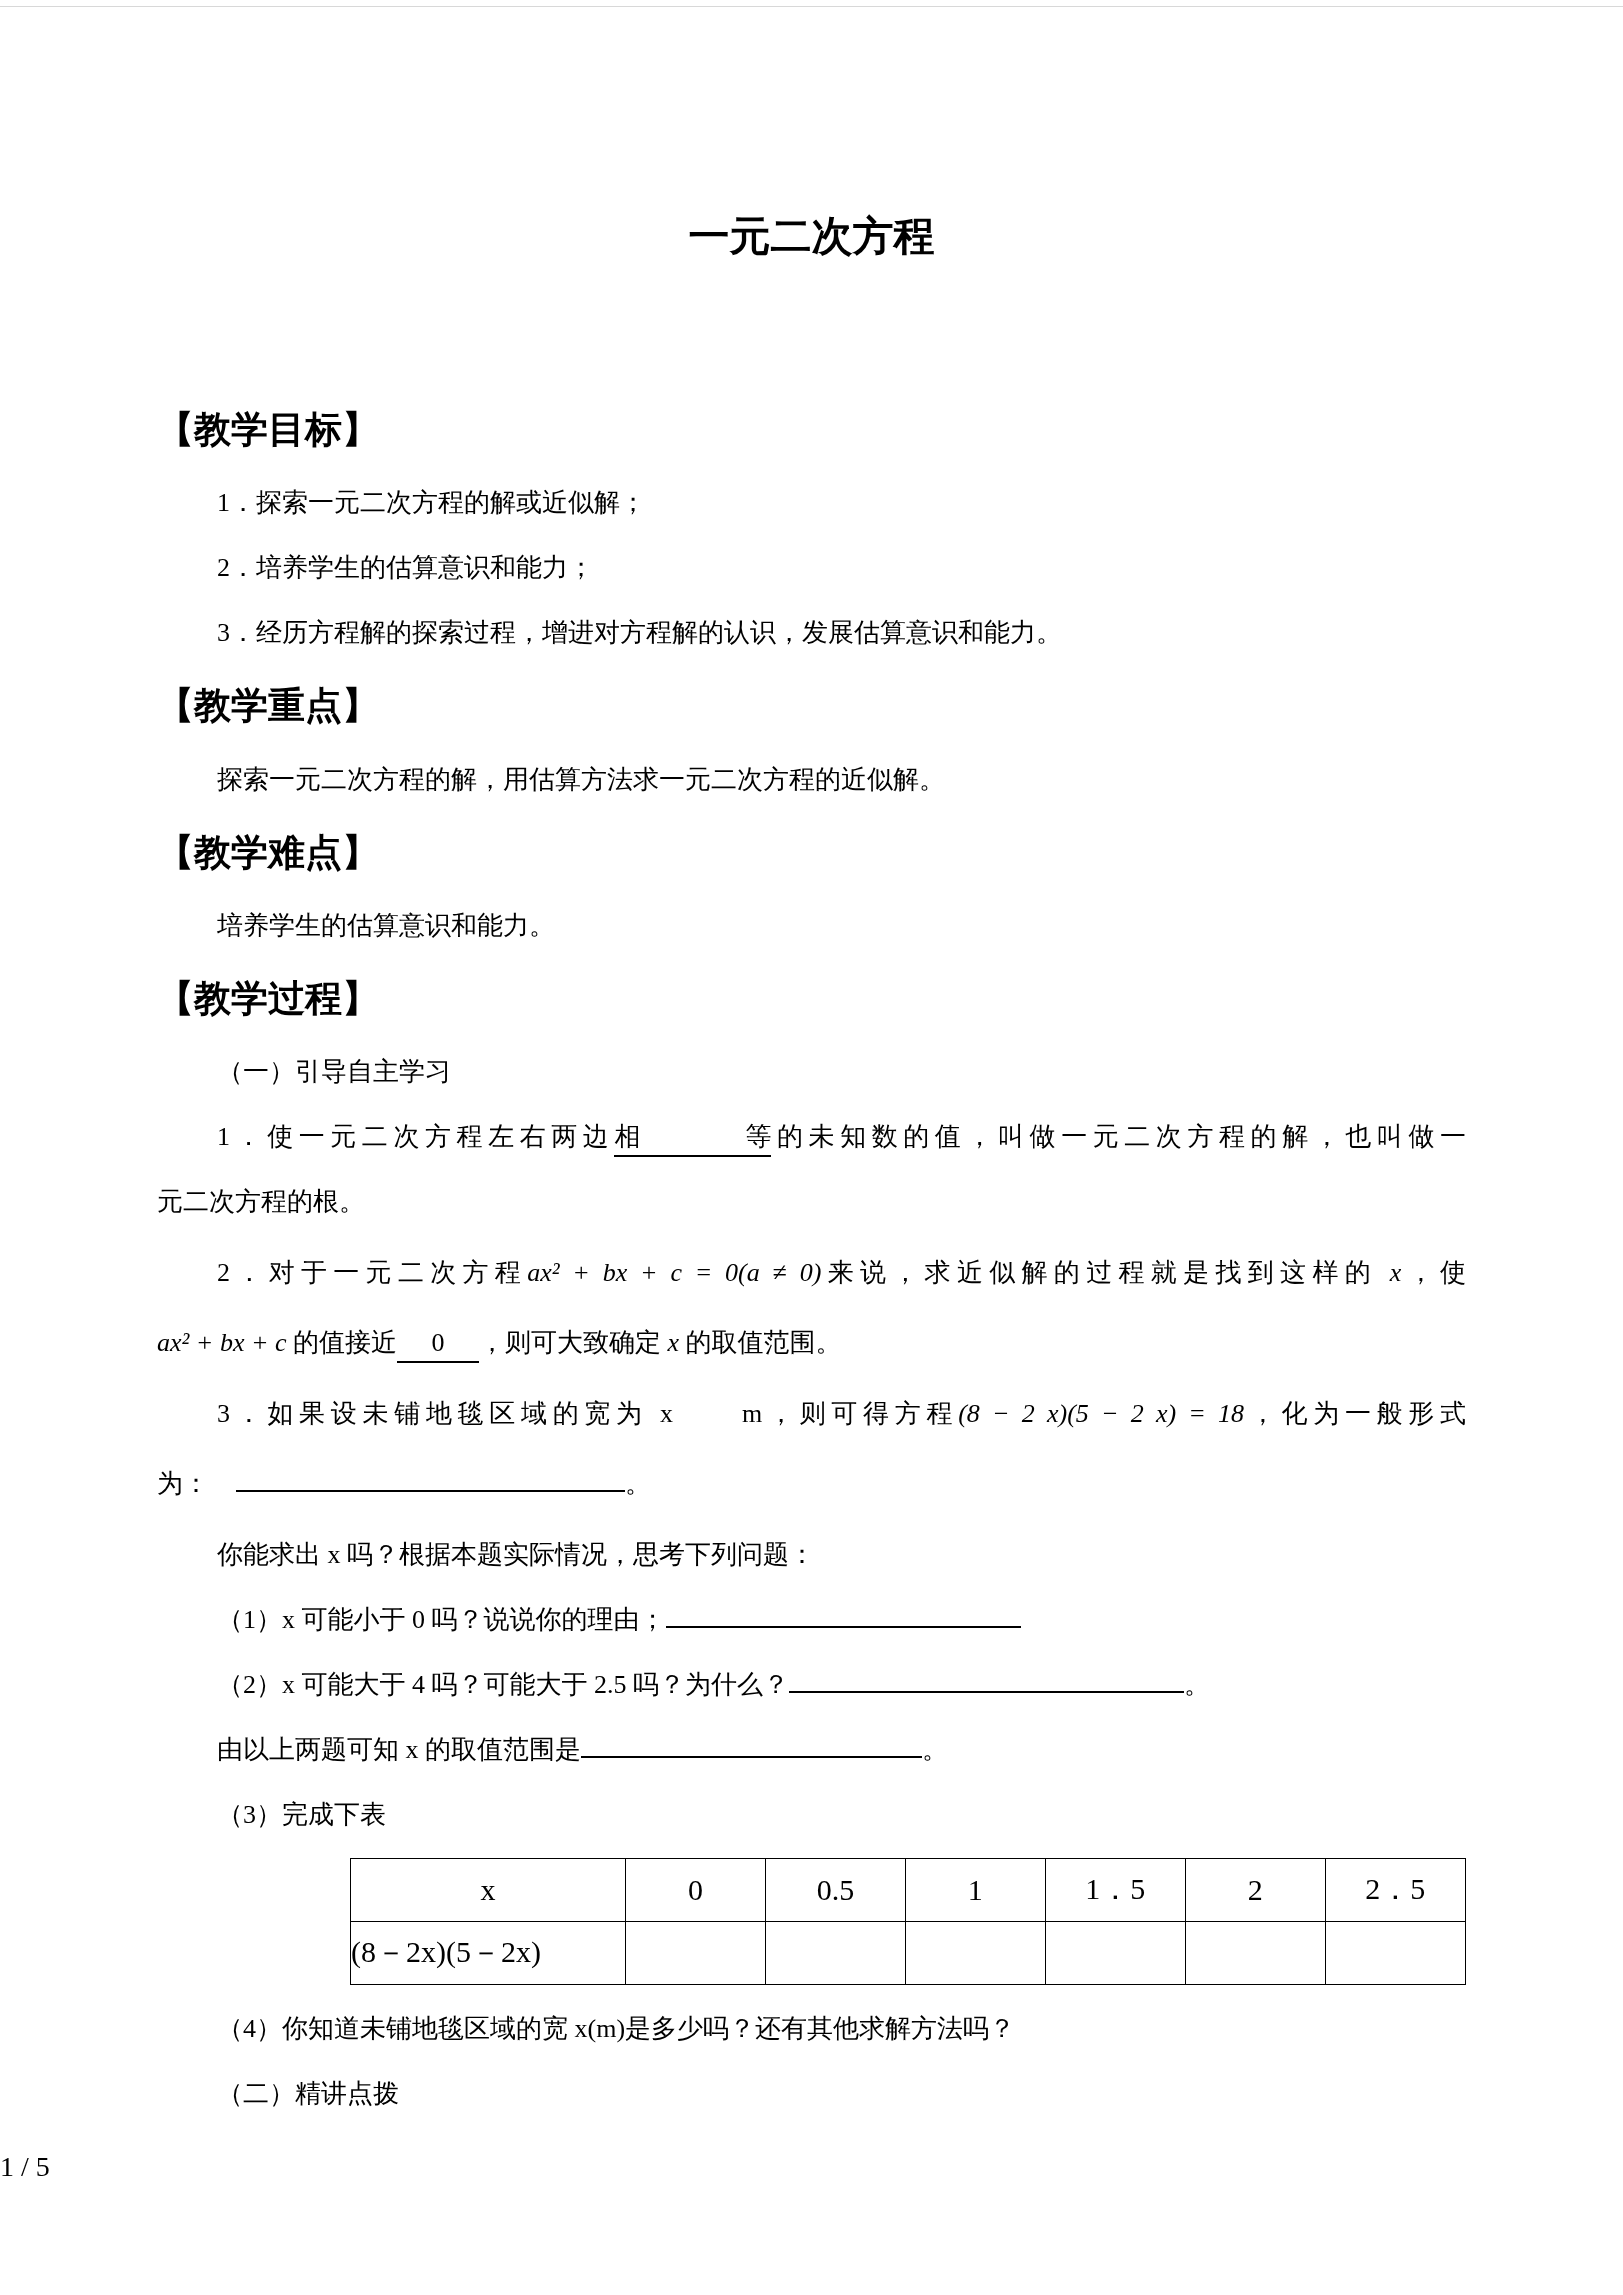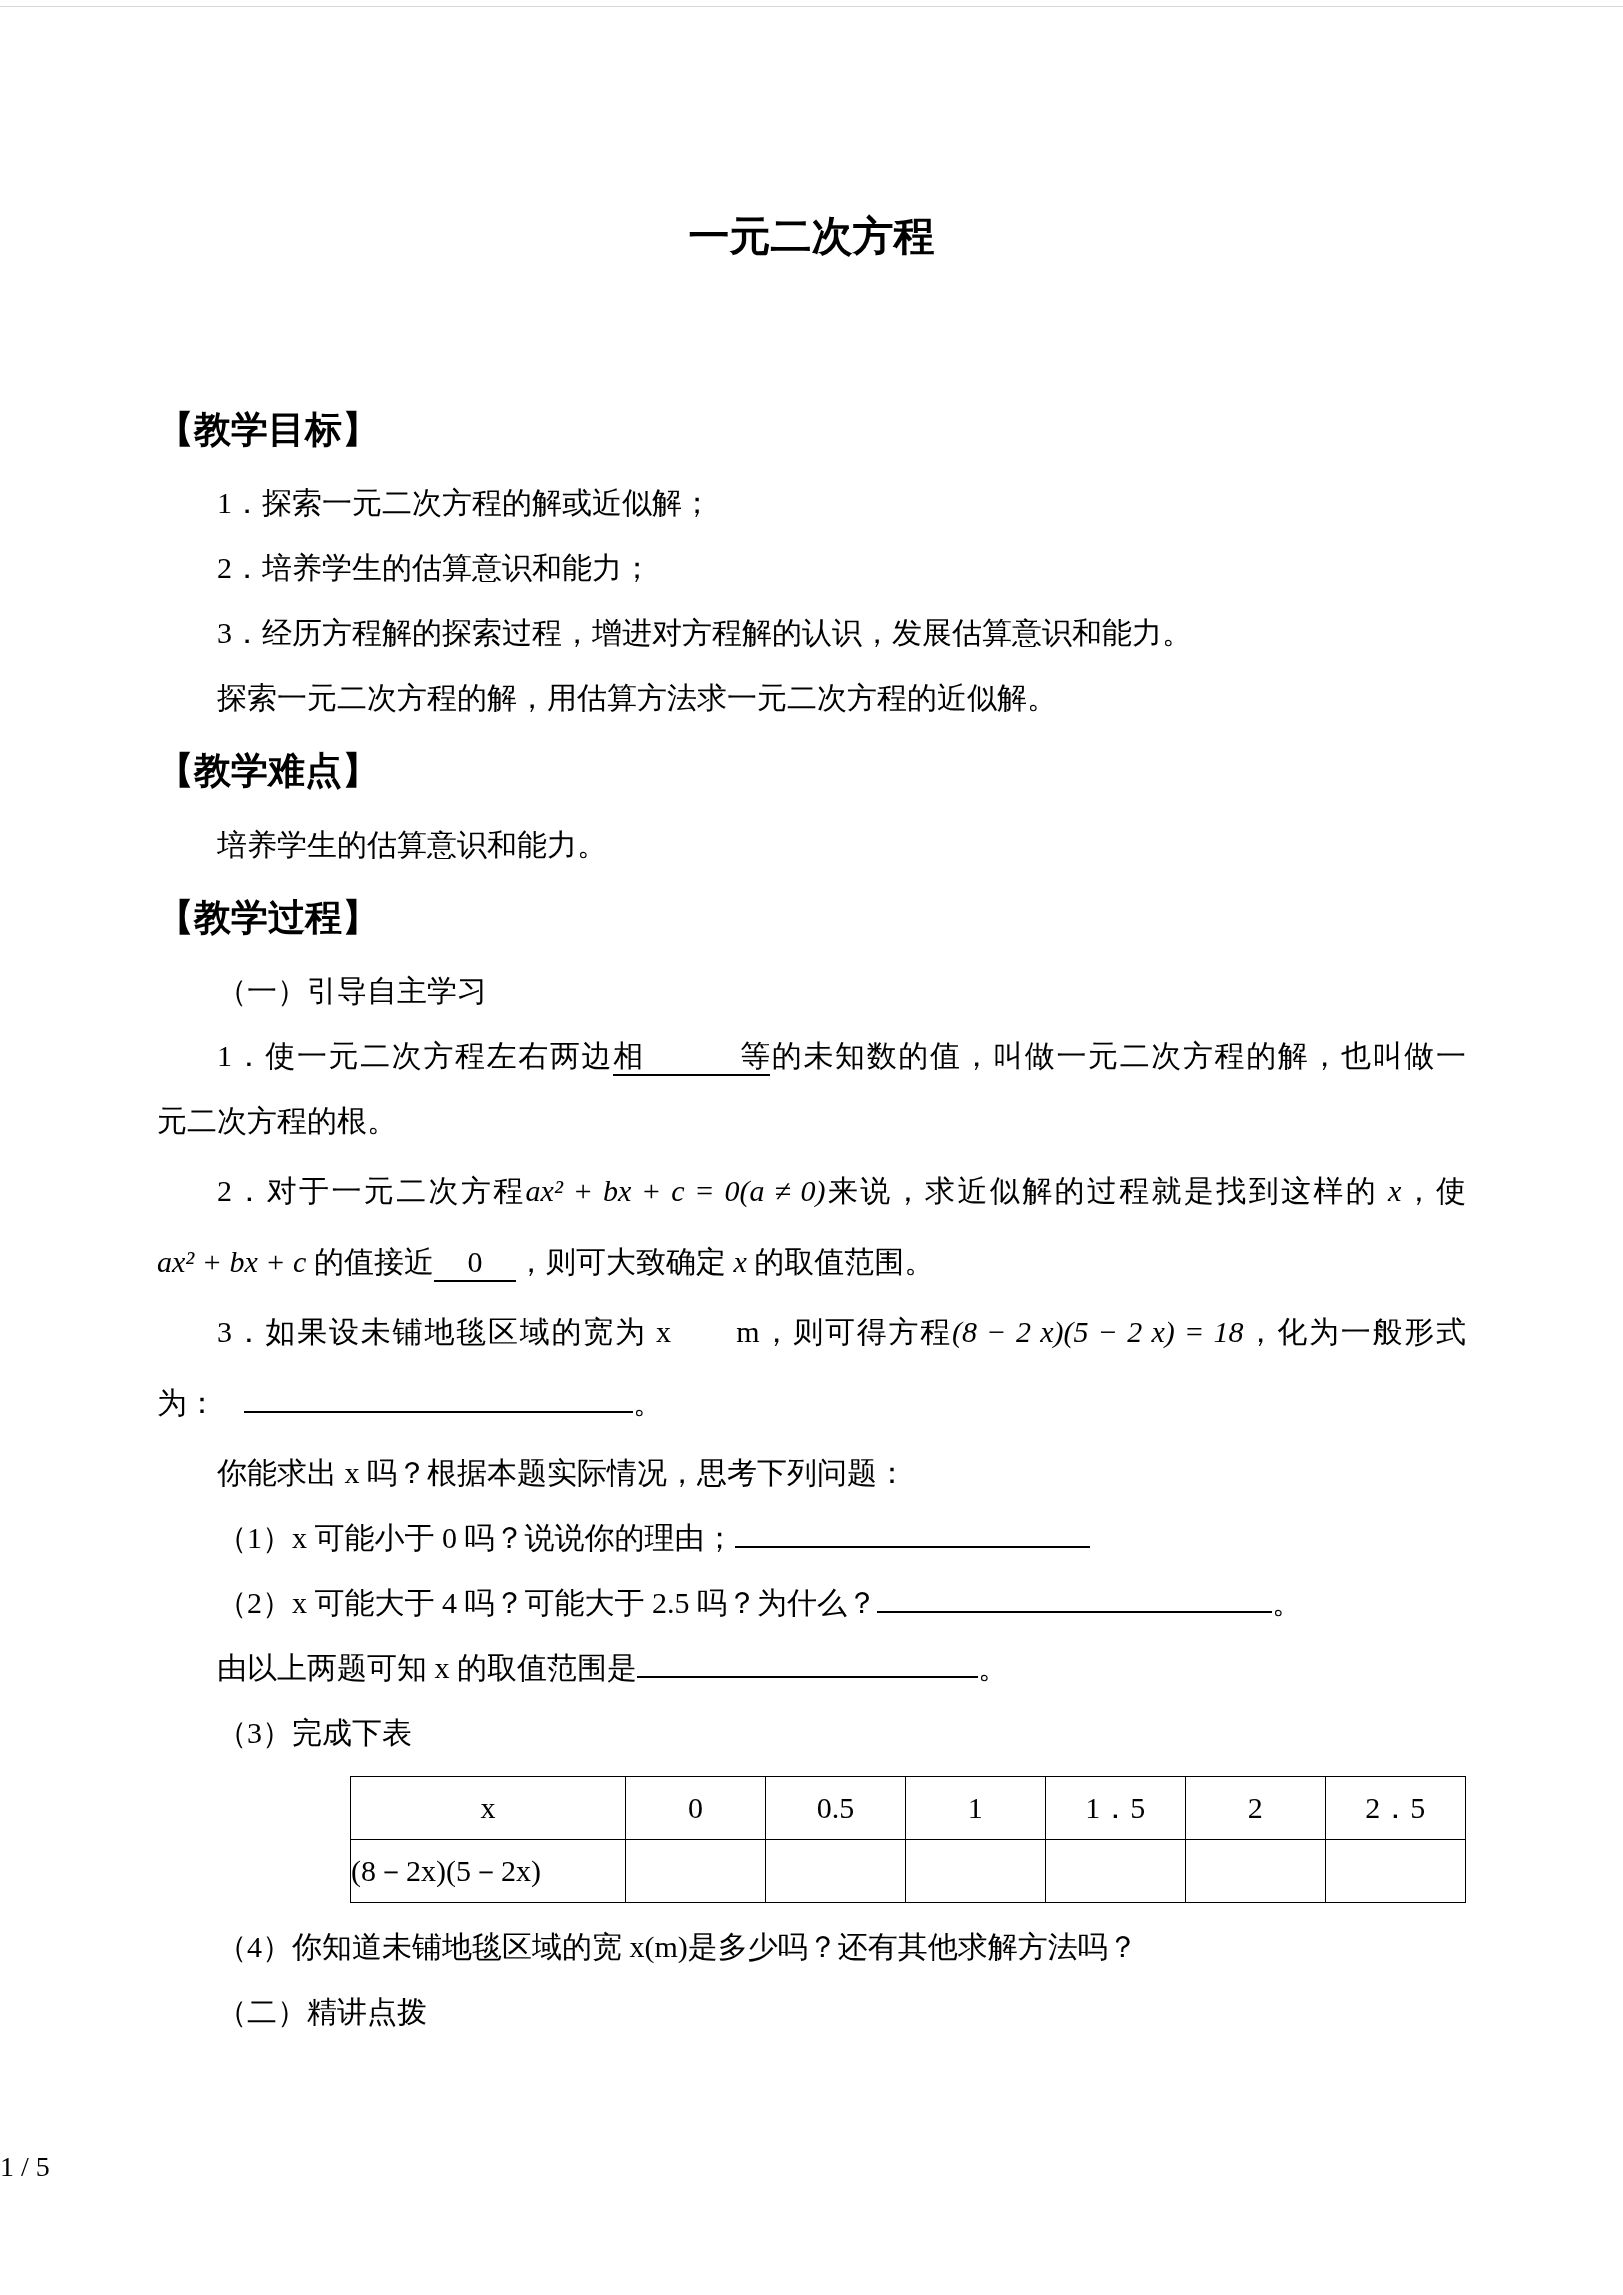--- a/index.html
+++ b/index.html
@@ -27,21 +27,21 @@
     line-height: 49px;
     margin: 0 0 136px 0;
   }
   .heading {
     font-size: 37px;
     font-weight: bold;
     line-height: 65px;
     margin: 8.2px 0;
   }
   p {
-    font-size: 30px;
+    font-size: 26px;
     line-height: 65px;
     margin: 0;
   }
   .indent { text-indent: 60px; }
   .jline { text-align: justify; text-align-last: justify; }
   .eqgap { margin: 5.5px 0; }
   .math { font-style: italic; }
 
   .blank-filled {
     display: inline-block;
@@ -96,20 +96,21 @@
 <div class="page">
   <div class="content">
 
     <h1 class="title">一元二次方程</h1>
 
     <h2 class="heading">【教学目标】</h2>
     <p class="indent">1．探索一元二次方程的解或近似解；</p>
     <p class="indent">2．培养学生的估算意识和能力；</p>
     <p class="indent">3．经历方程解的探索过程，增进对方程解的认识，发展估算意识和能力。</p>
 
+    <h2 class="heading">【教学重点】</h2>
     <p class="indent">探索一元二次方程的解，用估算方法求一元二次方程的近似解。</p>
 
     <h2 class="heading">【教学难点】</h2>
     <p class="indent">培养学生的估算意识和能力。</p>
 
     <h2 class="heading">【教学过程】</h2>
     <p class="indent">（一）引导自主学习</p>
 
     <p class="indent jline"><span>1．使一元二次方程左右两边</span><span class="blank-filled blank-answer">相等</span><span>的未知数的值，叫做一元二次方程的解，也叫做一</span></p>
     <p>元二次方程的根。</p>

